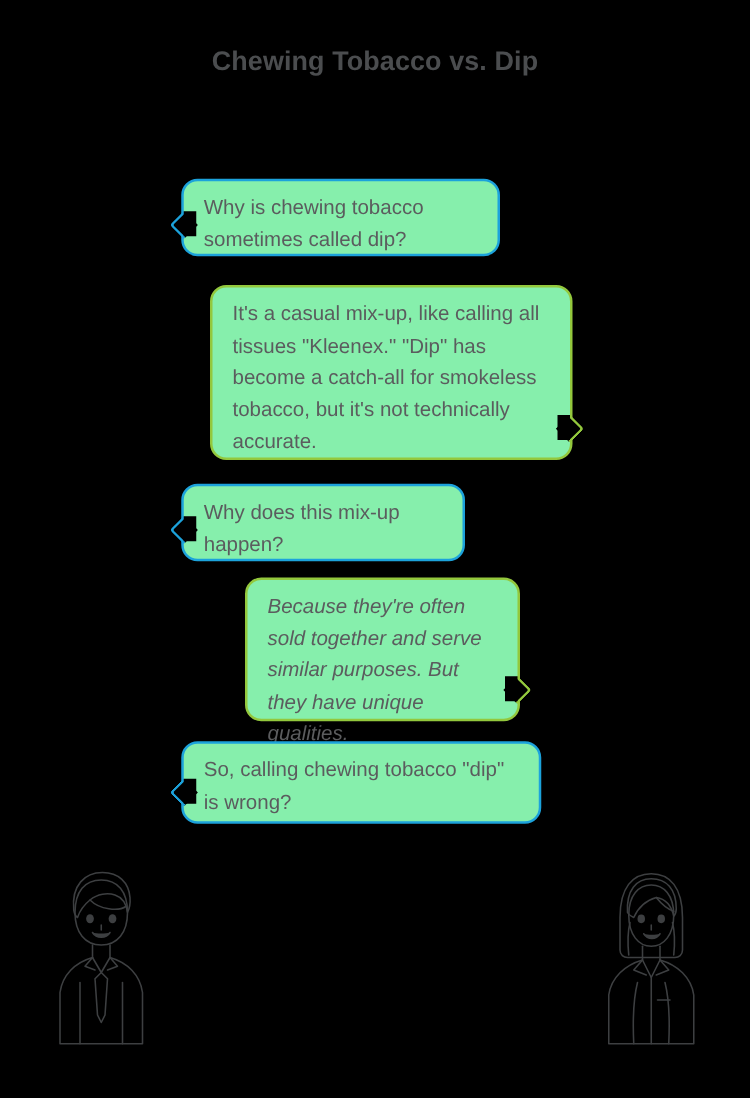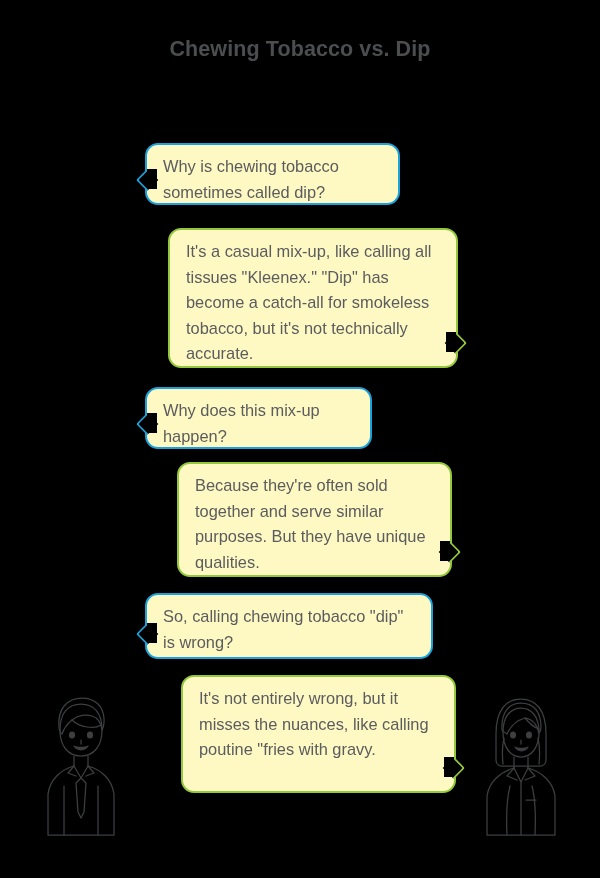--- a/index.html
+++ b/index.html
@@ -11,21 +11,21 @@
   #page{position:relative;width:600px;height:878px;}
 
   .title{
     position:absolute;left:0;top:37px;width:600px;text-align:center;
     font-size:21.5px;font-weight:bold;color:#4b4d4f;letter-spacing:.1px;
   }
 
   .bubble{
     position:absolute;box-sizing:border-box;
     border-style:solid;border-width:2.2px;border-radius:13px;
-    background:#fef9c3;color:#5b5c5e;
+    background:#86efac;color:#5b5c5e;
     font-size:16.4px;line-height:25.6px;
     padding:9px 14px 9px 16px;
   }
   .bubble.blue{border-color:#1ca2db;}
   .bubble.green{border-color:#93c83d;}
 
   
   .tail{position:absolute;width:19px;height:19px;pointer-events:none;}
   .tail i,.tail u{position:absolute;display:block;}
 
@@ -78,43 +78,36 @@
   </div>
 
   <div class="bubble blue" style="left:145px;top:387px;width:227px;height:62px;">
     <span>Why does this mix-up happen?</span>
     <span class="tail tail-l">
         <i></i>
         <u></u>
       </span>
   </div>
 
-  <div class="bubble green" style="left:177px;top:462px;width:275px;height:115px;">
+  <div class="bubble green" style="left:196px;top:462px;width:220px;height:115px;font-style:italic;">
     <span>Because they're often sold together and serve similar purposes. But they have unique qualities.</span>
     <span class="tail tail-r">
         <i></i>
         <u></u>
       </span>
   </div>
 
   <div class="bubble blue" style="left:145px;top:593px;width:288px;height:66px;">
     <span>So, calling chewing tobacco "dip" is wrong?</span>
     <span class="tail tail-l">
         <i></i>
         <u></u>
       </span>
   </div>
 
-  <div class="bubble green" style="left:181px;top:675px;width:275px;height:118px;">
-    <span>It's not entirely wrong, but it misses the nuances, like calling poutine "fries with gravy.</span>
-    <span class="tail tail-r">
-        <i></i>
-        <u></u>
-      </span>
-  </div>
 
   <div class="avatar" style="left:40px;top:694px;">
     <svg width="82" height="145" viewBox="0 0 82 145" fill="none" stroke="#3d3f41" stroke-width="1.25" stroke-linecap="round" stroke-linejoin="round">
 
       <path d="M20 36 C20 19 28 10 41 10 C54 10 62 19 62 36 C62 52 54 62 41 62 C28 62 20 52 20 36 Z"></path>
 
       <path d="M19 34 C17 14 28 4 42 4 C55 4 63 12 64 24 C64.5 30 63 34 62 36
                C61 28 58 24 52 22 C46 20 38 21 32 26 C27 30 24 34 22 40 C20.5 39 19.5 37 19 34 Z"></path>
       <path d="M32 26 C36 30 40 32 47 33 C53 34 58 33 61 31"></path>
 

